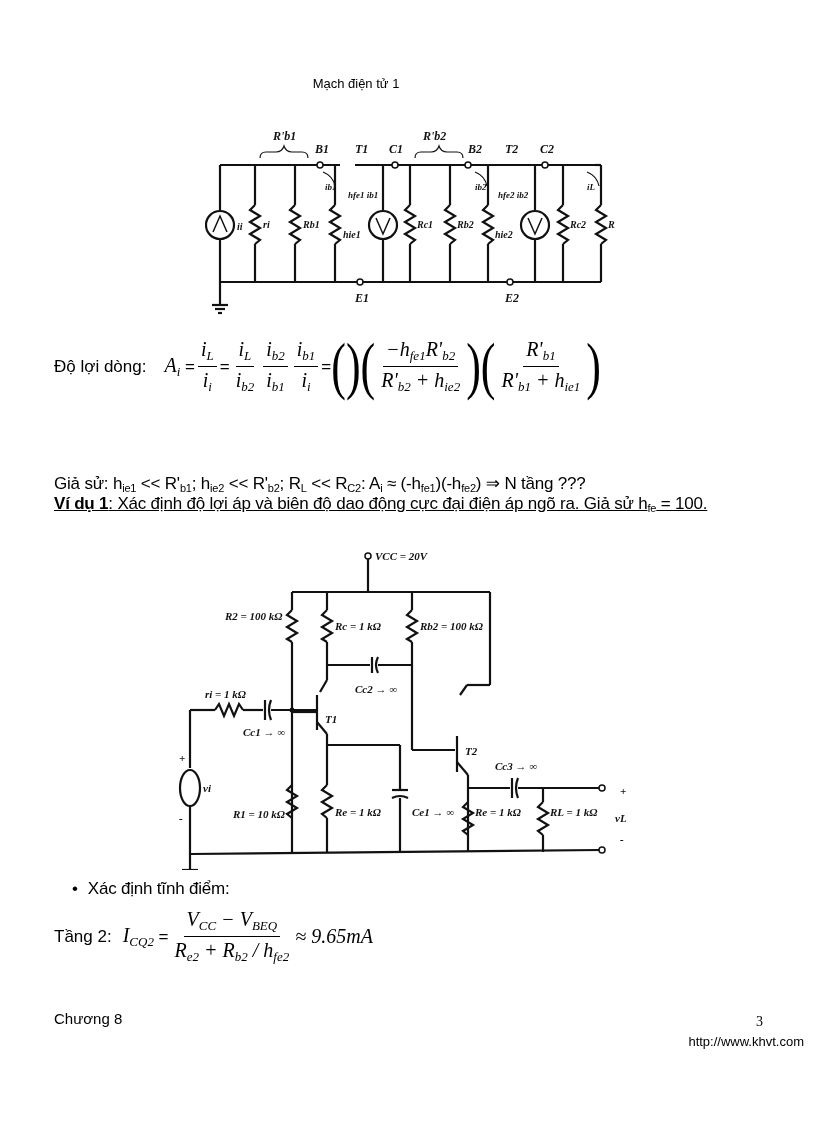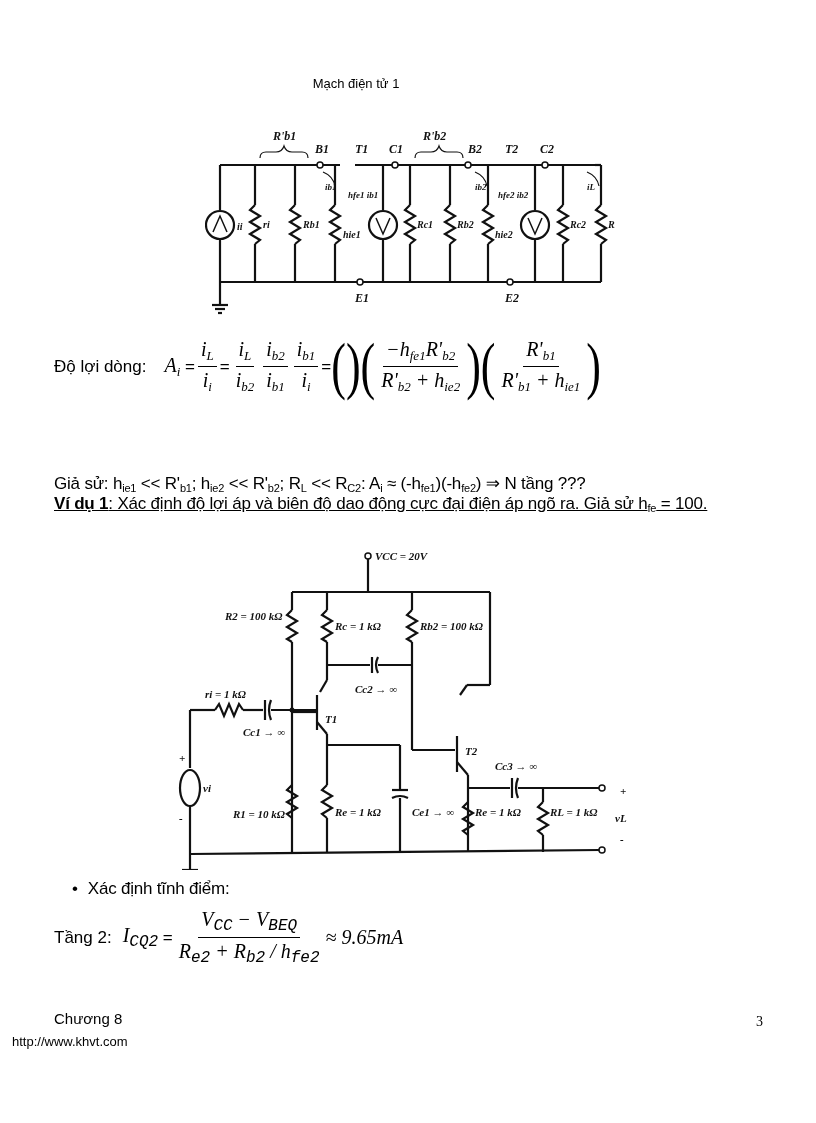--- a/index.html
+++ b/index.html
@@ -16,23 +16,23 @@
   .frac .den { padding:2px 3px 0; }
   .paren { font-size:44px; font-family:"Liberation Serif", serif; font-style:normal; font-weight:100; vertical-align:middle; line-height:1; transform:scaleY(1.45); display:inline-block; }
   .eq-line { top:338px; left:54px; font-size:17px; white-space:nowrap; display:flex; align-items:center; }
   .eq-line .math { font-size:20px; }
   .eq-line sub { font-size:13px; vertical-align:-4px; }
   .line1 { top:452px; left:54px;margin-top:21px; }
   .line2 { top:494px; left:54px;text-decoration:underline; }
   .bullet { top:879px; left:72px; }
   .tang2 { top:908px; left:54px; display:flex; align-items:center; font-size:17px; white-space:nowrap; }
   .tang2 .math { font-size:20px; }
-  .tang2 sub { font-size:16px; vertical-align:-4px;font-family:Liberation Mono, monospace; }
+  .tang2 sub { font-size:13px; vertical-align:-4px; }
   .footer-left { top:1010px; left:54px; font-size:15px; }
-  .footer-center { top:1034px; left:0; width:804px; text-align:left; font-size:13px;padding-left:12px; }
+  .footer-center { top:1034px; left:0; width:804px; text-align:right; font-size:13px; }
   .footer-right { top:1014px; left:756px; font-size:14px; font-family:"Liberation Serif", serif; }
   svg text { font-family:"Liberation Serif", serif; font-style:italic; font-weight:bold; }
 </style>
 </head>
 <body>
 
 <div class="abs header">Mạch điện tử 1</div>
 
 <svg class="abs" style="top:110px;left:205px" width="410" height="210" viewBox="0 0 410 210">
   <g stroke="#111" stroke-width="2.2" fill="none">

